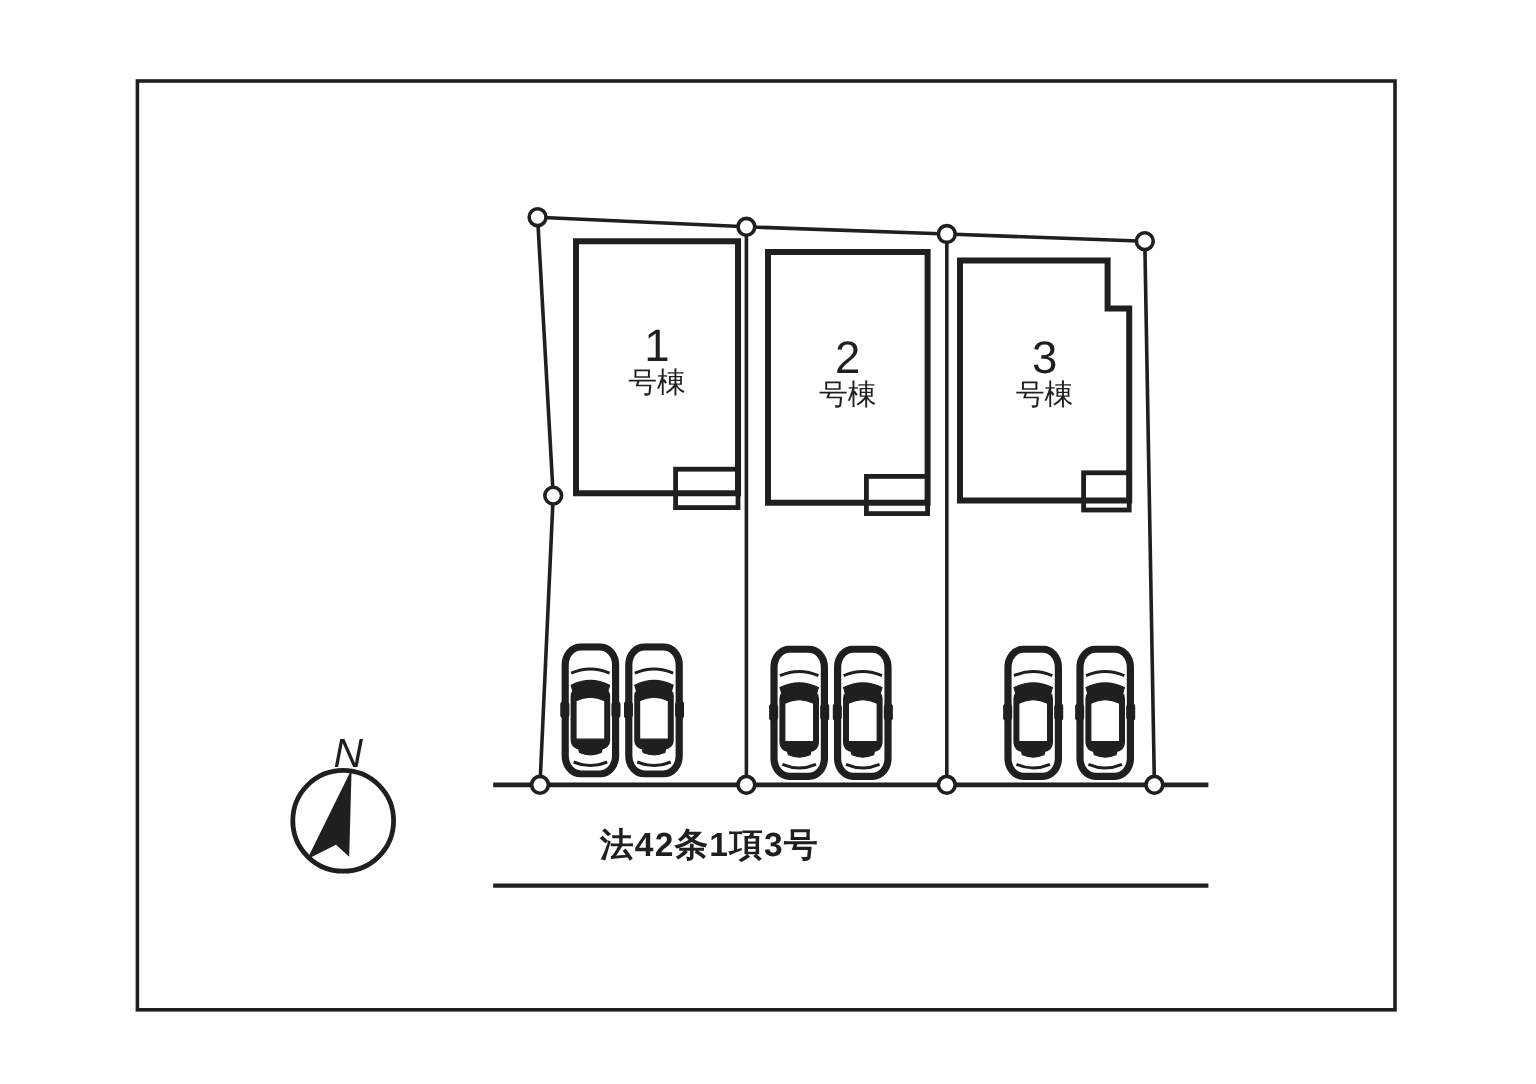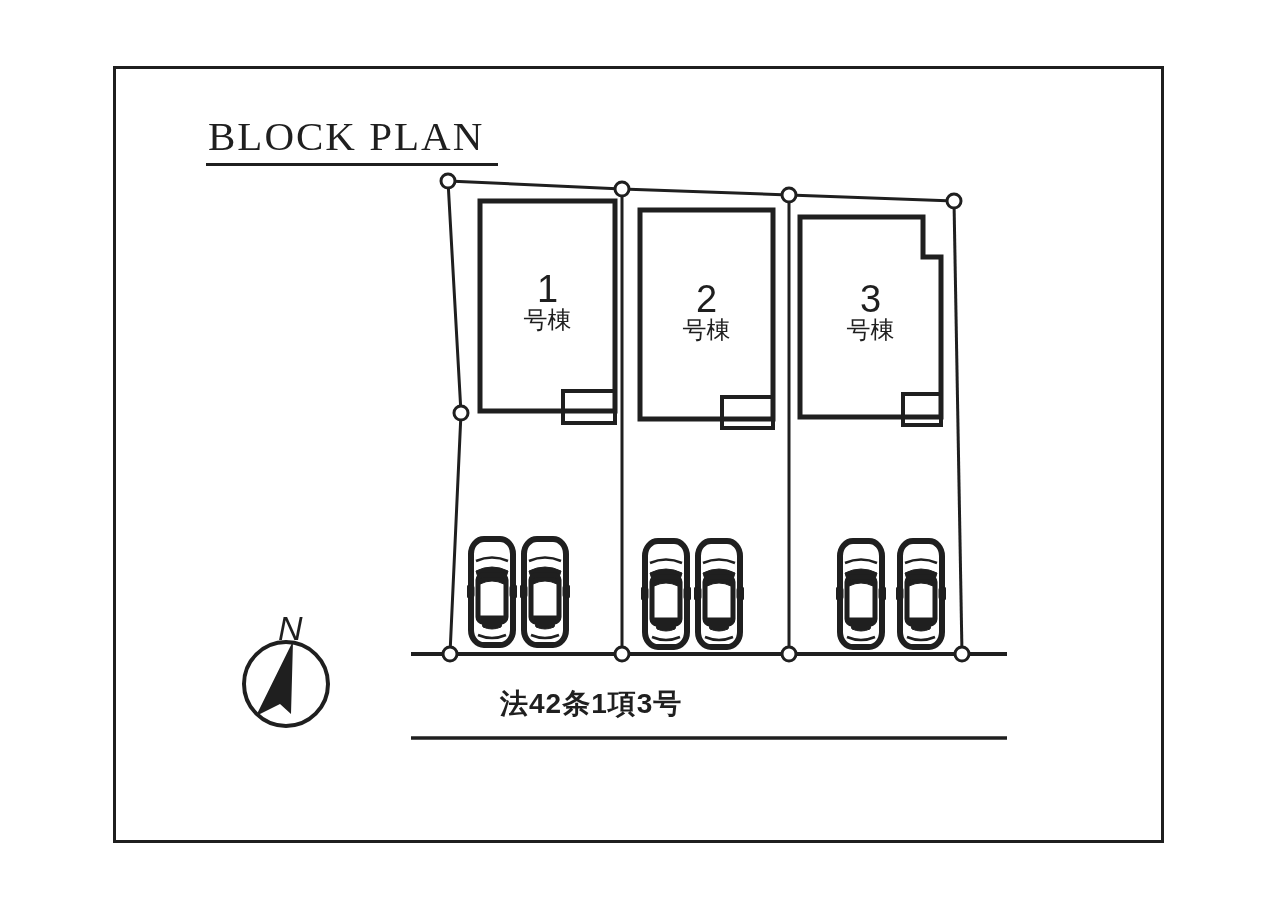--- a/index.html
+++ b/index.html
@@ -35,21 +35,20 @@
     position:absolute;left:278px;top:609px;font-size:34px;font-style:italic;
     font-weight:500;
   }
 </style>
 </head>
 <body>
 
 <div class="frame"></div>
 
 <div class="title-block">
-  <h1>BLOCK PLAN</h1>
 </div>
 
 <svg class="plan" width="1280" height="903" viewBox="0 0 1280 903">
   <defs>
     <symbol id="car-symbol" viewBox="0 0 50 112">
       <g stroke="#1f1f1f" fill="none">
         <rect x="4" y="3" width="42" height="106" rx="13" ry="15" fill="#ffffff" stroke-width="6"></rect>
         <path d="M9,25 Q25,18 41,25" stroke-width="2.5"></path>
         <path d="M9,35 Q25,27 41,35 L37,48 Q25,42 13,48 Z" fill="#1f1f1f" stroke-width="1"></path>
         <rect x="11" y="39" width="28" height="47" rx="5" stroke-width="5"></rect>

